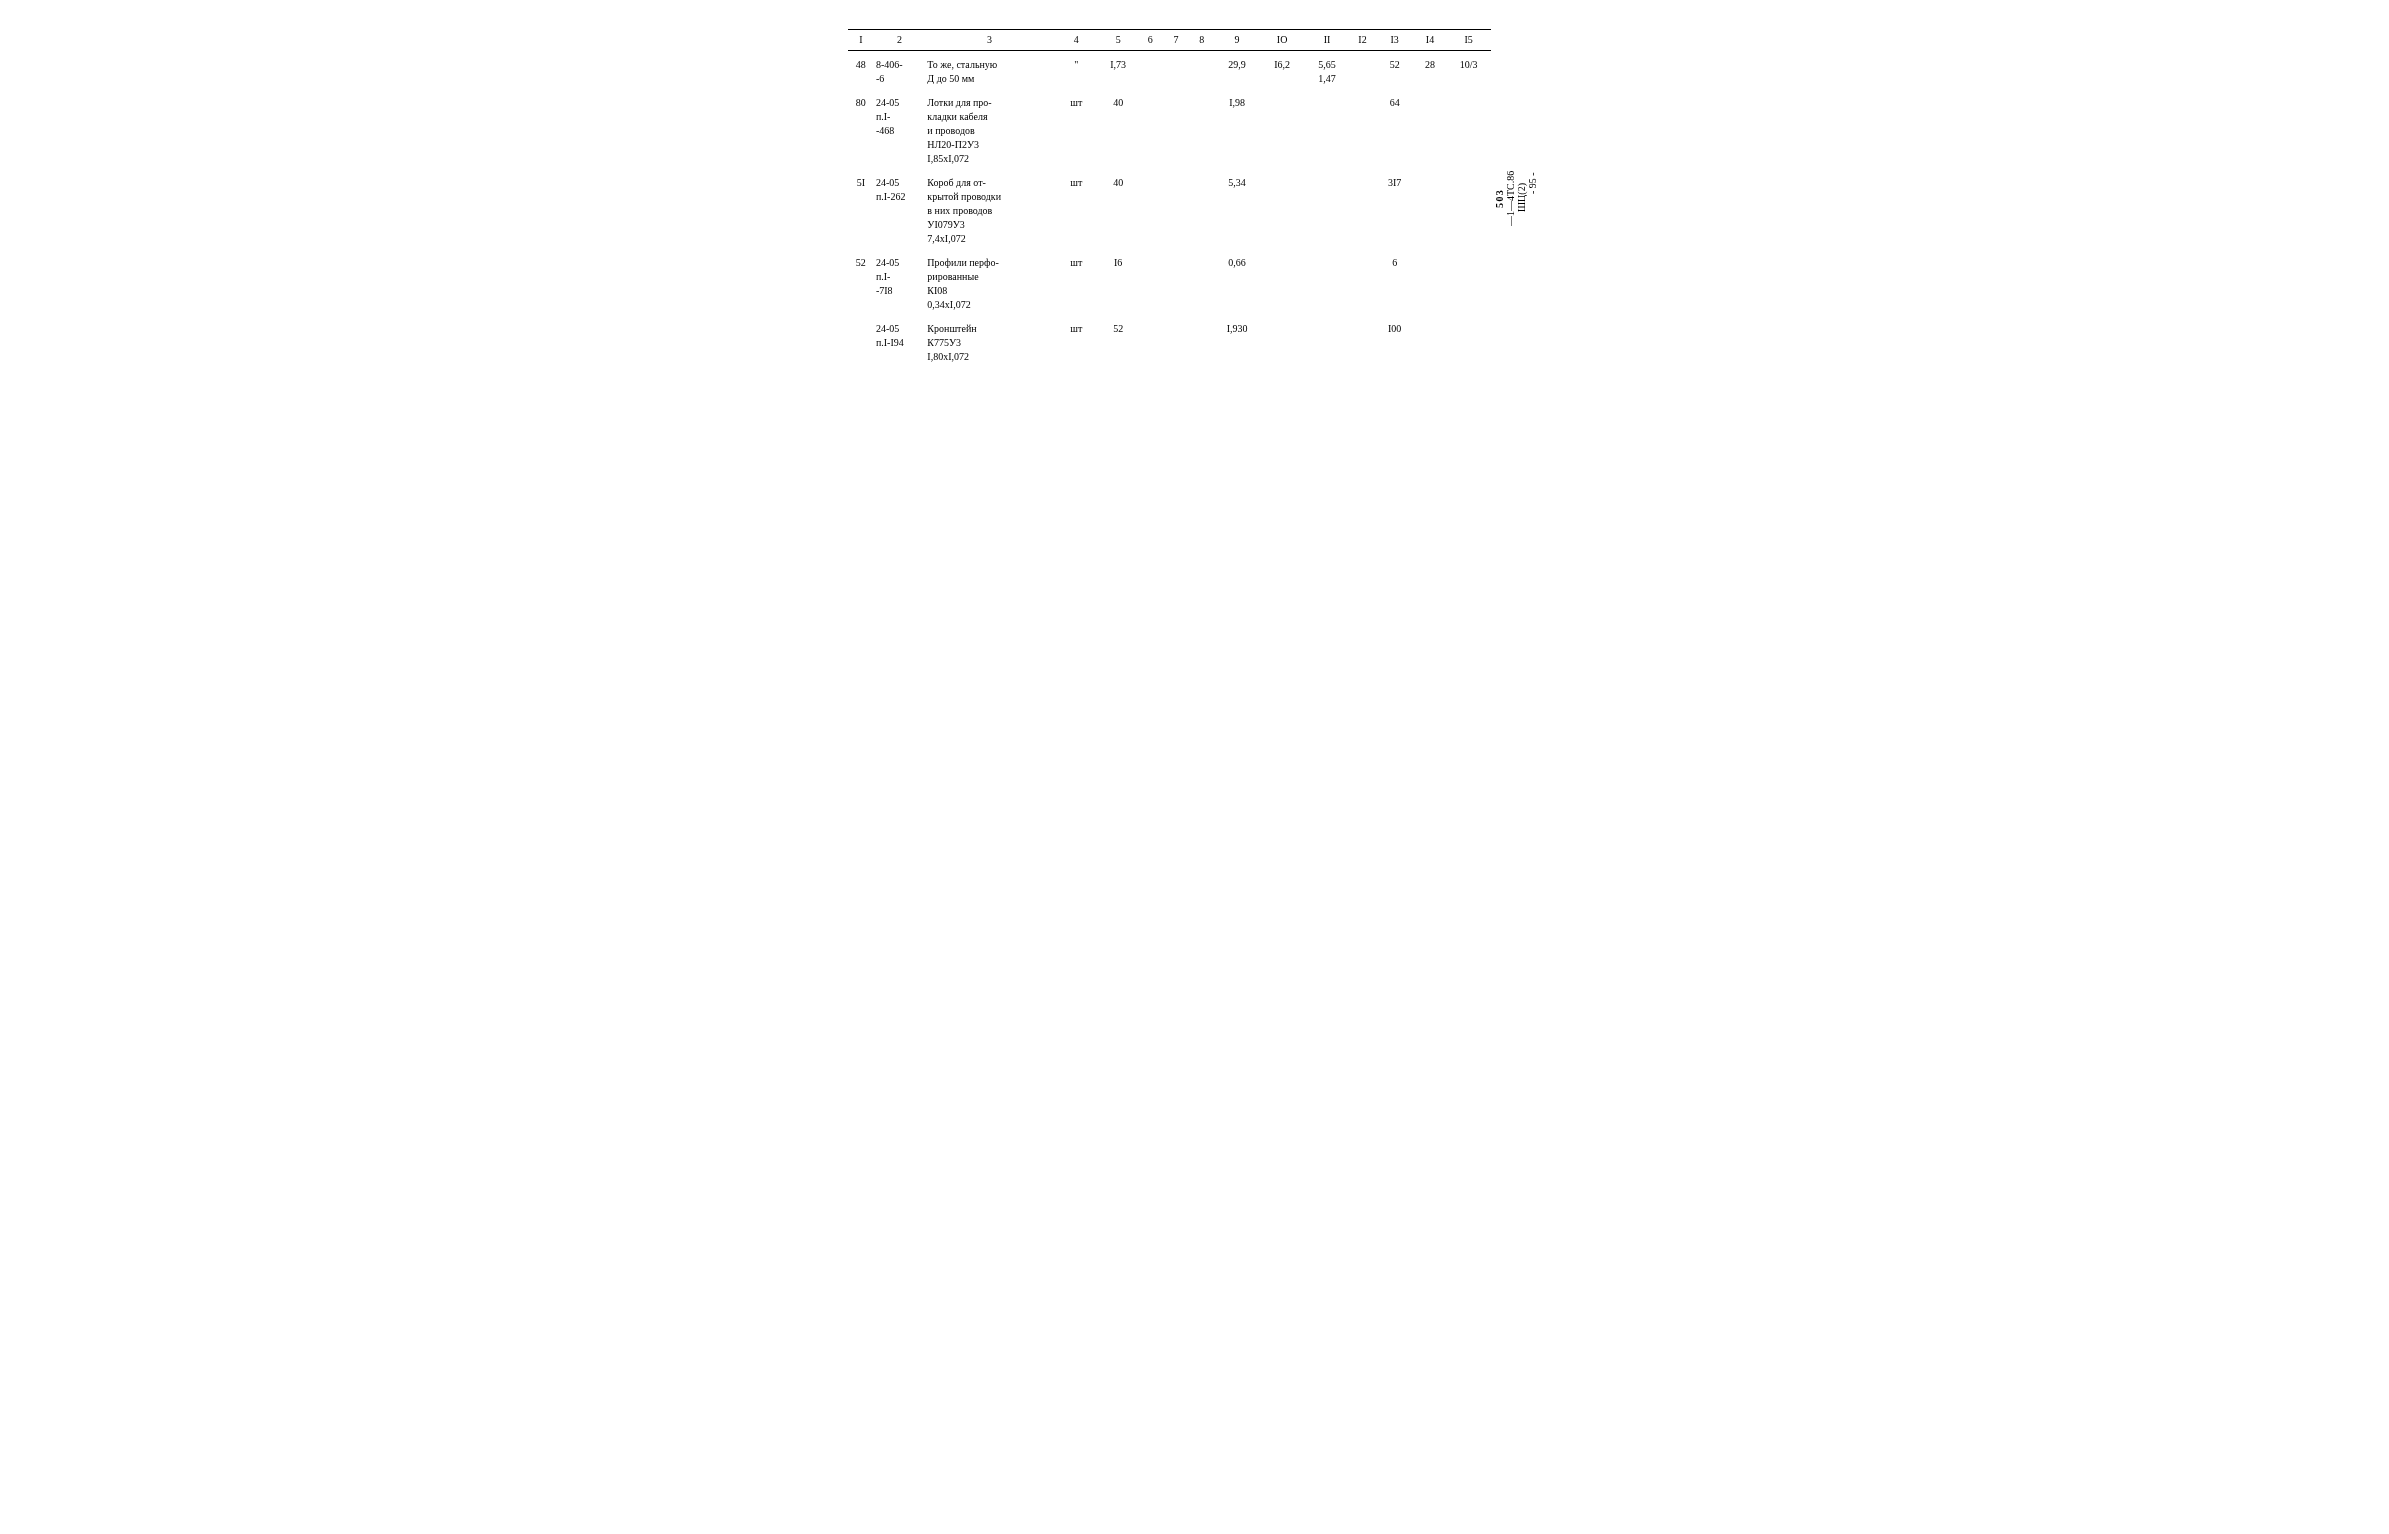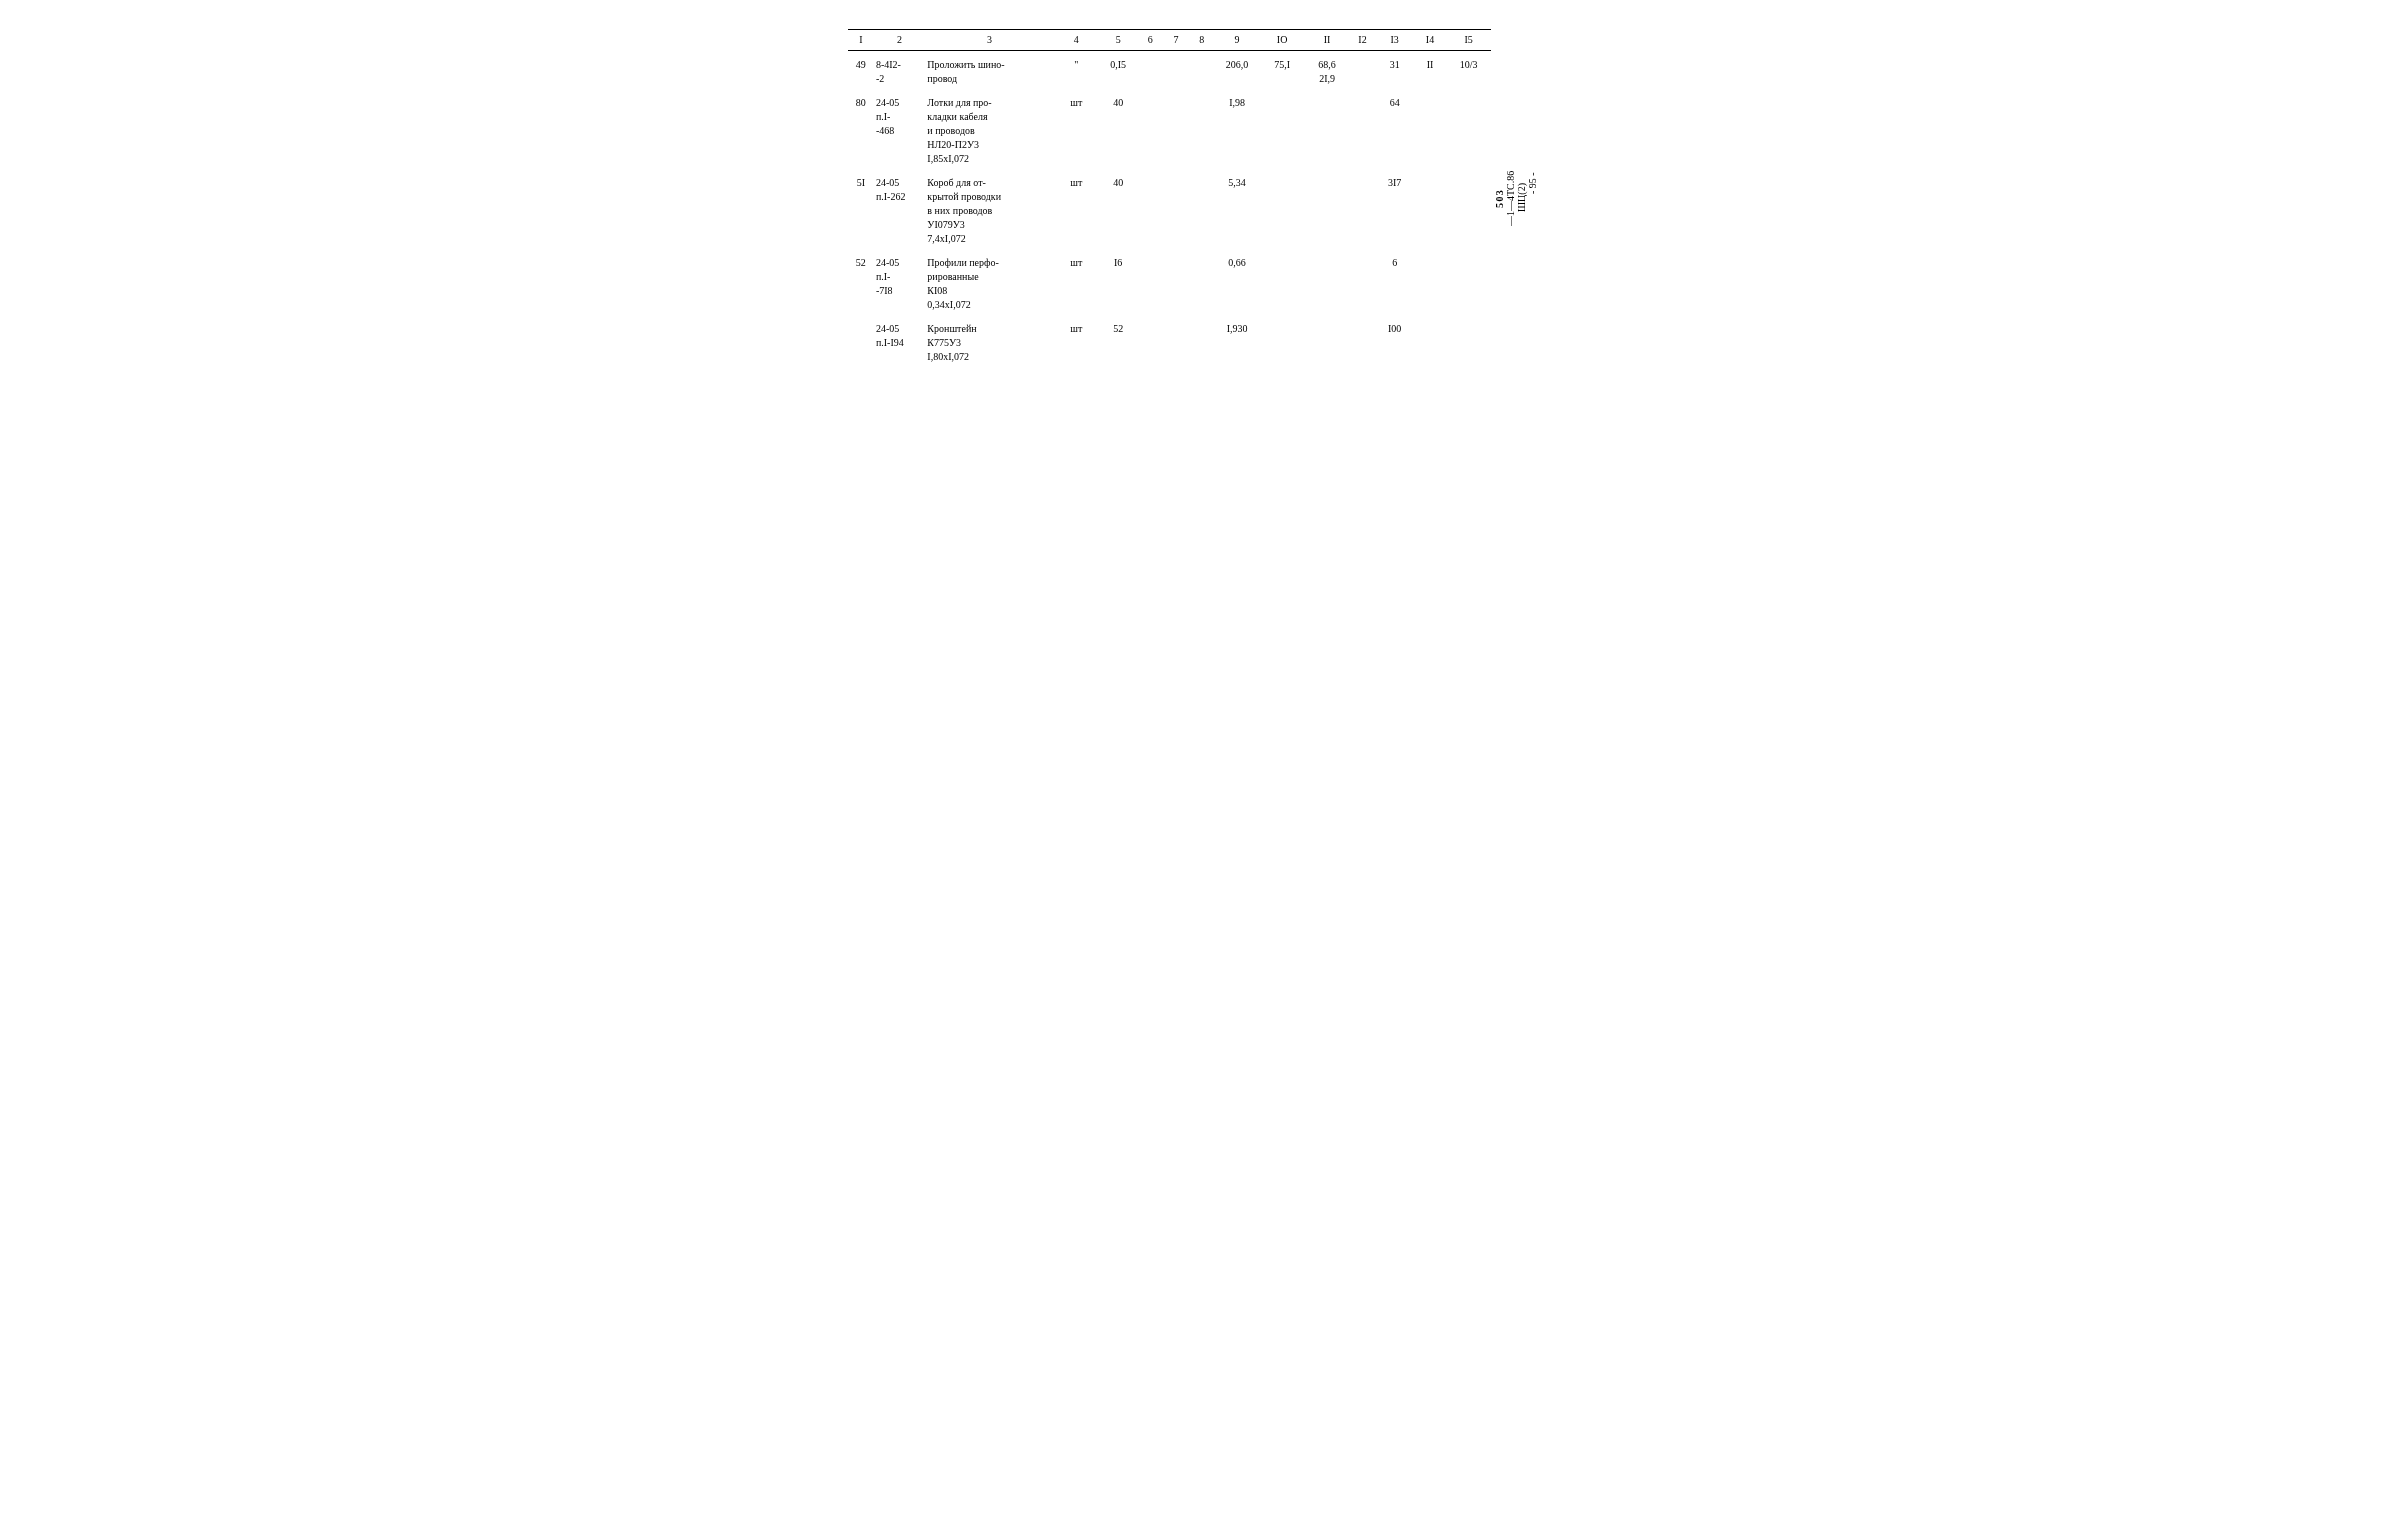--- a/index.html
+++ b/index.html
@@ -112,34 +112,34 @@
           <th>IO</th>
           <th>II</th>
           <th>I2</th>
           <th>I3</th>
           <th>I4</th>
           <th>I5</th>
         </tr>
       </thead>
       <tbody id="table-body">
           <tr class="separator">
-            <td class="text-center">49</td>
-            <td>8-4I2-<br>-2</td>
-            <td>Проложить шино-<br>провод</td>
+            <td class="text-center">48</td>
+            <td>8-406-<br>-6</td>
+            <td>То же, стальную<br>Д до 50 мм</td>
             <td class="text-center">"</td>
-            <td class="text-center">0,I5</td>
-            <td></td>
-            <td></td>
-            <td></td>
-            <td class="text-center">206,0</td>
-            <td class="text-center">75,I</td>
-            <td class="text-center">68,6<br>2I,9</td>
-            <td class="text-center"></td>
-            <td class="text-center">31</td>
-            <td class="text-center">II</td>
+            <td class="text-center">I,73</td>
+            <td></td>
+            <td></td>
+            <td></td>
+            <td class="text-center">29,9</td>
+            <td class="text-center">I6,2</td>
+            <td class="text-center">5,65<br>1,47</td>
+            <td class="text-center"></td>
+            <td class="text-center">52</td>
+            <td class="text-center">28</td>
             <td class="text-center">10/3</td>
           </tr>
           <tr class="separator">
             <td class="text-center">80</td>
             <td>24-05<br>п.I-<br>-468</td>
             <td>Лотки для про-<br>кладки кабеля<br>и проводов<br>НЛ20-П2У3<br>I,85хI,072</td>
             <td class="text-center">шт</td>
             <td class="text-center">40</td>
             <td></td>
             <td></td>

